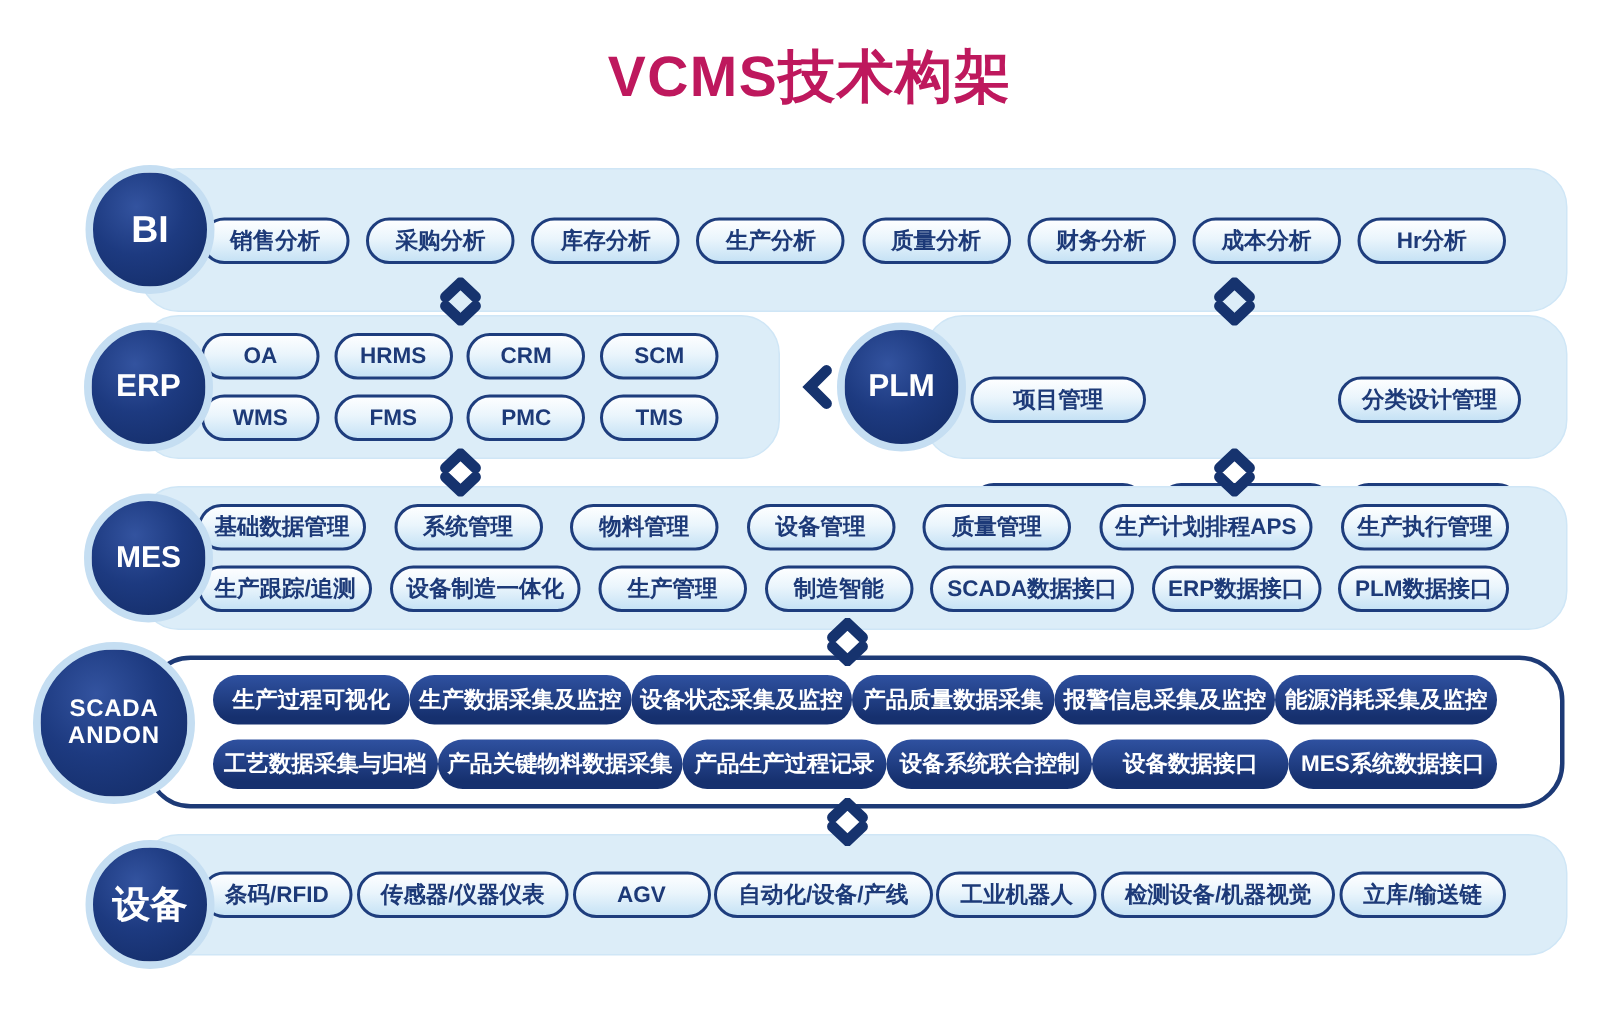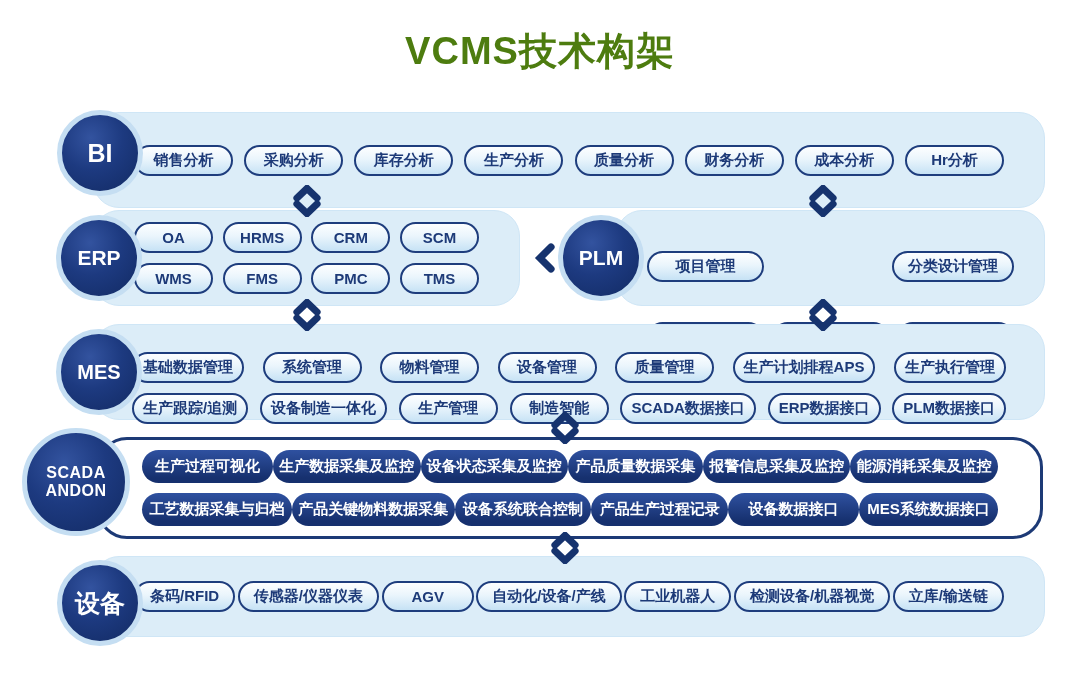--- a/index.html
+++ b/index.html
@@ -1,21 +1,21 @@
 <!DOCTYPE html>
 <html><head>
 <meta charset="utf-8">
 <style>
   html,body{margin:0;padding:0;background:#fff;}
   body{font-family:"Liberation Sans","DejaVu Sans",sans-serif;}
   .canvas{position:relative;width:1080px;height:684px;background:#fff;overflow:hidden;}
 
   .page-title{
     position:absolute;left:0;top:26px;width:100%;text-align:center;
-    font-size:38px;font-weight:800;color:#4d7c0f;letter-spacing:1px;margin:0;
+    font-size:38px;font-weight:800;color:#be185d;letter-spacing:1px;margin:0;
   }
 
   .panel{position:absolute;box-sizing:border-box;border-radius:26px;}
   .panel.light{background:#dcedf8;border:1px solid #cfe6f6;}
   .panel.dark{background:#ffffff;border:3px solid #1d3a76;border-radius:30px;}
 
   .rows{display:flex;flex-direction:column;justify-content:space-evenly;height:100%;}
   .pill-row{display:flex;justify-content:space-between;align-items:center;}
 
   .pill{
@@ -52,21 +52,21 @@
   
   .rows-bi .pill{min-width:99px;}
   .rows-erp .pill{min-width:79px;}
   .rows-plm .pill{min-width:117px;margin-top:40px;}
   .rows-mes .pill{min-width:99px;padding:0 9px;}
   .rows-scada .pill{min-width:131px;}
   .rows-devices .pill{min-width:92px;}
   .rows-bi{padding:0 40px;}
   .rows-erp{padding:0 40px;}
   .rows-plm{padding:0 30px;}
-  .rows-mes{padding:16px 38px;}
+  .rows-mes{padding:0 38px;}
   .rows-scada{padding:0 42px;}
   .rows-devices{padding:0 40px;}
 </style>
 </head>
 <body>
 
 <div class="canvas">
   <h1 class="page-title">VCMS技术构架</h1>
   <div id="diagram-root">
       <div class="panel light" style="left: 93px; top: 96px; width: 952px; height: 96px; margin-top: 16px;">
@@ -144,22 +144,22 @@
             <div class="pill dark">生产过程可视化</div>
             <div class="pill dark">生产数据采集及监控</div>
             <div class="pill dark">设备状态采集及监控</div>
             <div class="pill dark">产品质量数据采集</div>
             <div class="pill dark">报警信息采集及监控</div>
             <div class="pill dark">能源消耗采集及监控</div>
           </div>
           <div class="pill-row">
             <div class="pill dark">工艺数据采集与归档</div>
             <div class="pill dark">产品关键物料数据采集</div>
+            <div class="pill dark">产品生产过程记录</div>
             <div class="pill dark">设备系统联合控制</div>
-            <div class="pill dark">产品生产过程记录</div>
             <div class="pill dark">设备数据接口</div>
             <div class="pill dark">MES系统数据接口</div>
           </div>
         </div>
       </div>
       <div class="badge badge-scada" style="left: 22px; top: 428px; width: 108px; height: 108px;">
         <span>SCADA</span>
         <span>ANDON</span>
       </div>
       <div class="panel light" style="left: 93px; top: 556px; width: 952px; height: 81px;">

